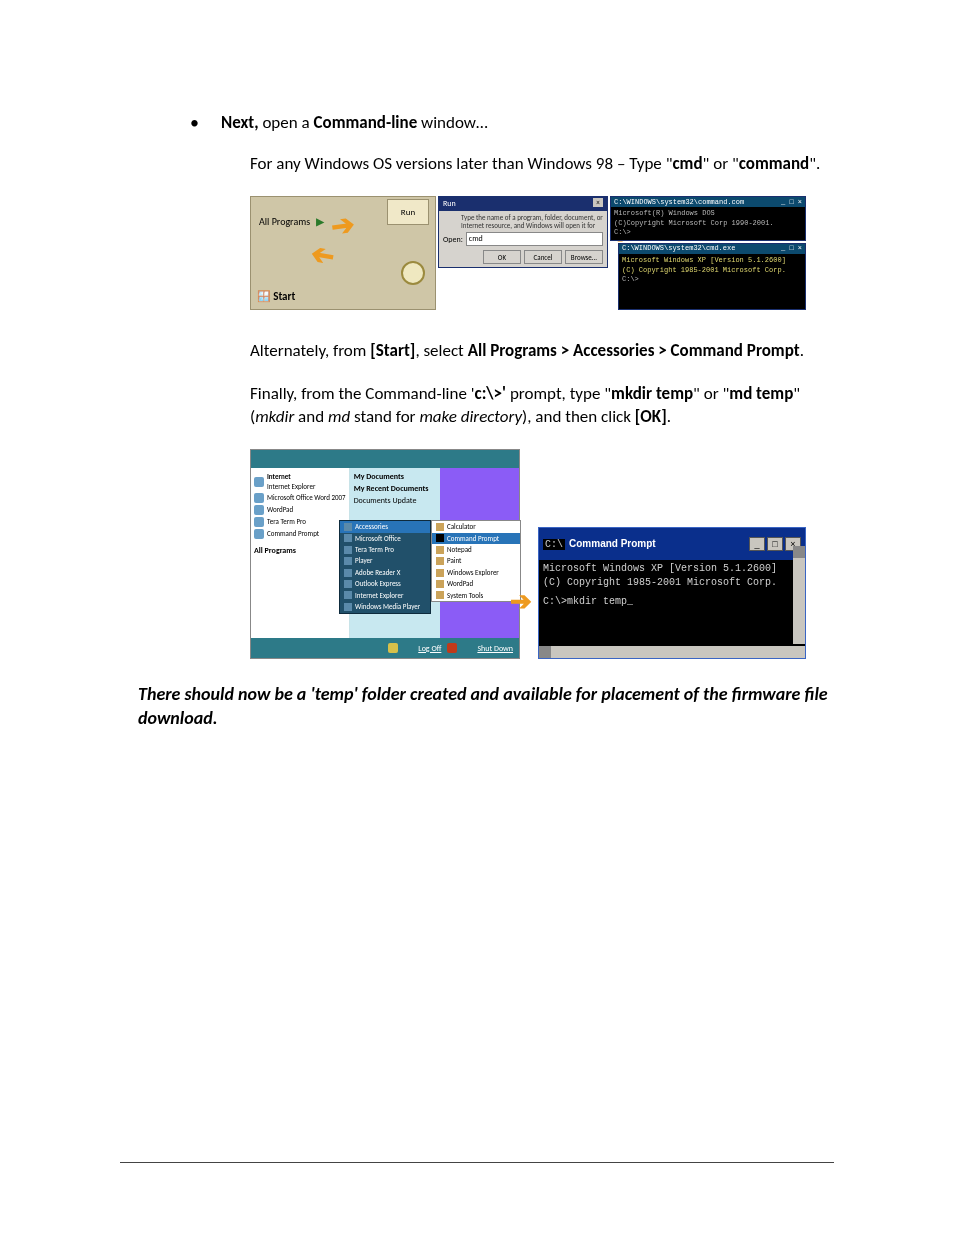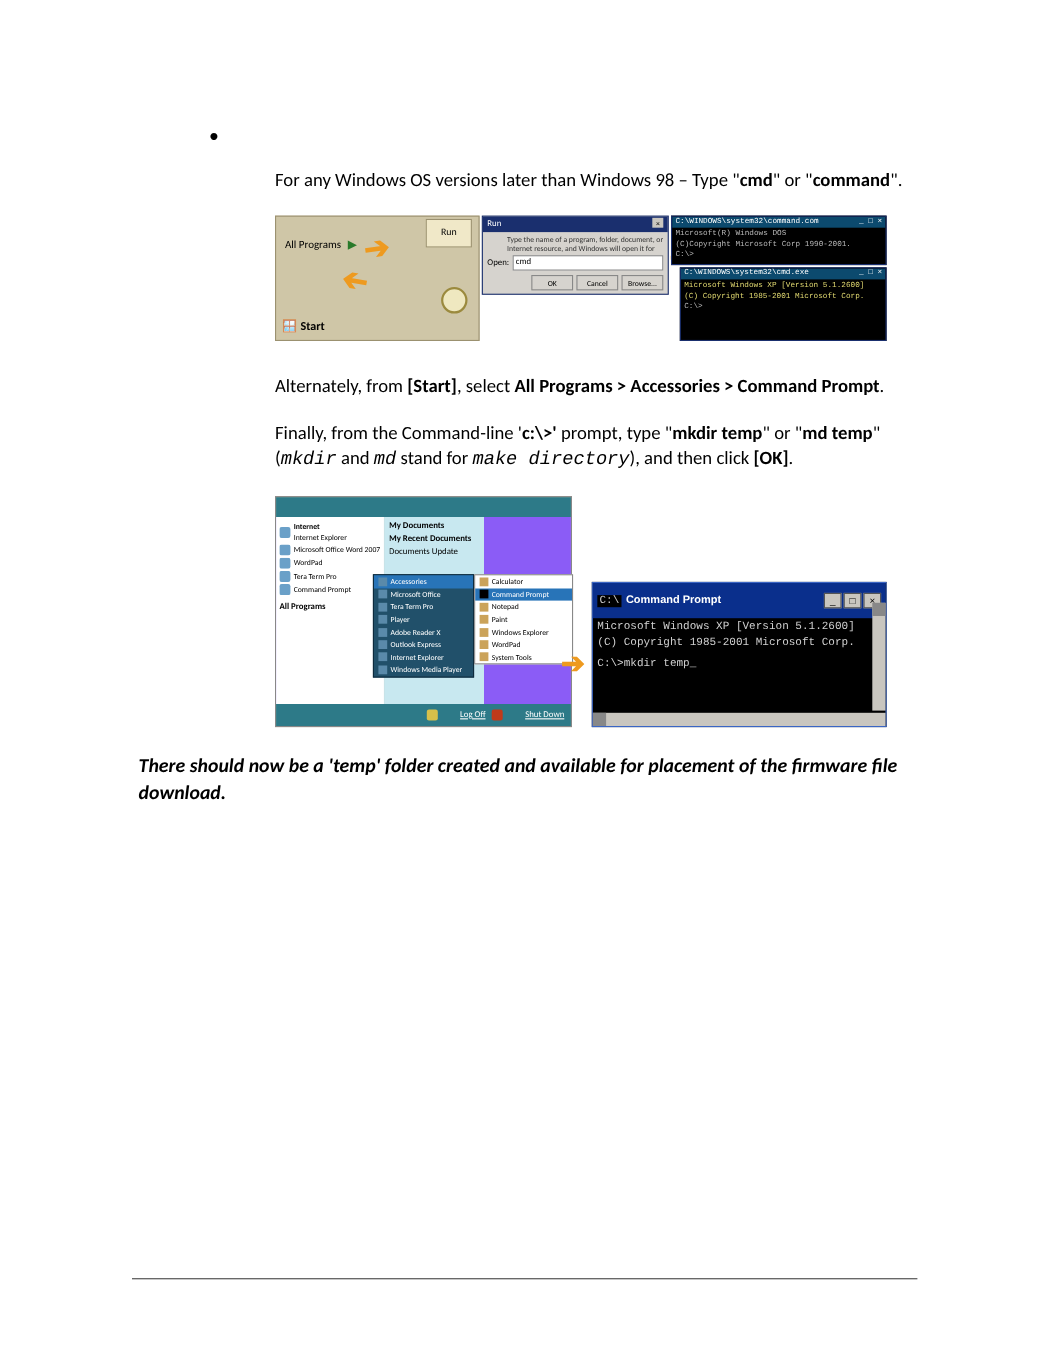--- a/index.html
+++ b/index.html
@@ -32,21 +32,21 @@
     line-height: 1.3;
   }
   .indented {
     margin-left: 130px;
     margin-right: 0;
   }
   .para {
     margin-bottom: 20px;
   }
   .bold { font-weight: 700; }
-  .ital { font-style: italic; font-family: Liberation Mono, monospace; }
+  .ital { font-style: italic; }
 
   
   .figure1 {
     margin: 8px 0 30px 130px;
     width: 556px;
     height: 114px;
     position: relative;
     display: flex;
     gap: 2px;
   }
@@ -234,40 +234,43 @@
   .bigcmd .body .line{white-space:nowrap;}
   .bigcmd .scrolly{position:absolute;right:0;top:18px;bottom:14px;width:12px;background:#c9c6bf;}
   .bigcmd .scrolly .thumb{position:absolute;top:0;width:100%;height:12px;background:#888;}
   .bigcmd .scrollx{position:absolute;left:0;right:0;bottom:0;height:12px;background:#c9c6bf;}
   .bigcmd .scrollx .thumb{position:absolute;left:0;width:12px;height:100%;background:#888;}
 
   .result-line {
     font-style: italic;
     font-weight: 700;
     font-size: 18px;
-    margin-left: 6px;
+    margin-left: 18px;
     margin-right: 0;
     margin-top: 4px;
     line-height: 1.3;
   }
 
   .footer-rule {
     position:absolute;
     left:120px; right:120px; bottom:72px;
     border-top:1px solid #444;
   }
 </style>
 </head>
 <body>
 
 <div class="page">
   <div class="content">
 
     <div class="bullet-row">
       <div class="bullet">•</div>
+      <div>
+        <span class="bold">Next,</span><span> open a </span><span class="bold">Command-line</span><span> window…</span>
+      </div>
     </div>
 
 
     <div class="indented para">
       <span>For any Windows OS versions later than Windows 98 – Type "</span><span class="bold">cmd</span><span>" or "</span><span class="bold">command</span><span>".</span>
     </div>
 
     <div class="figure1">
       <div class="startarea">
         <div class="run-sticky">Run</div>

